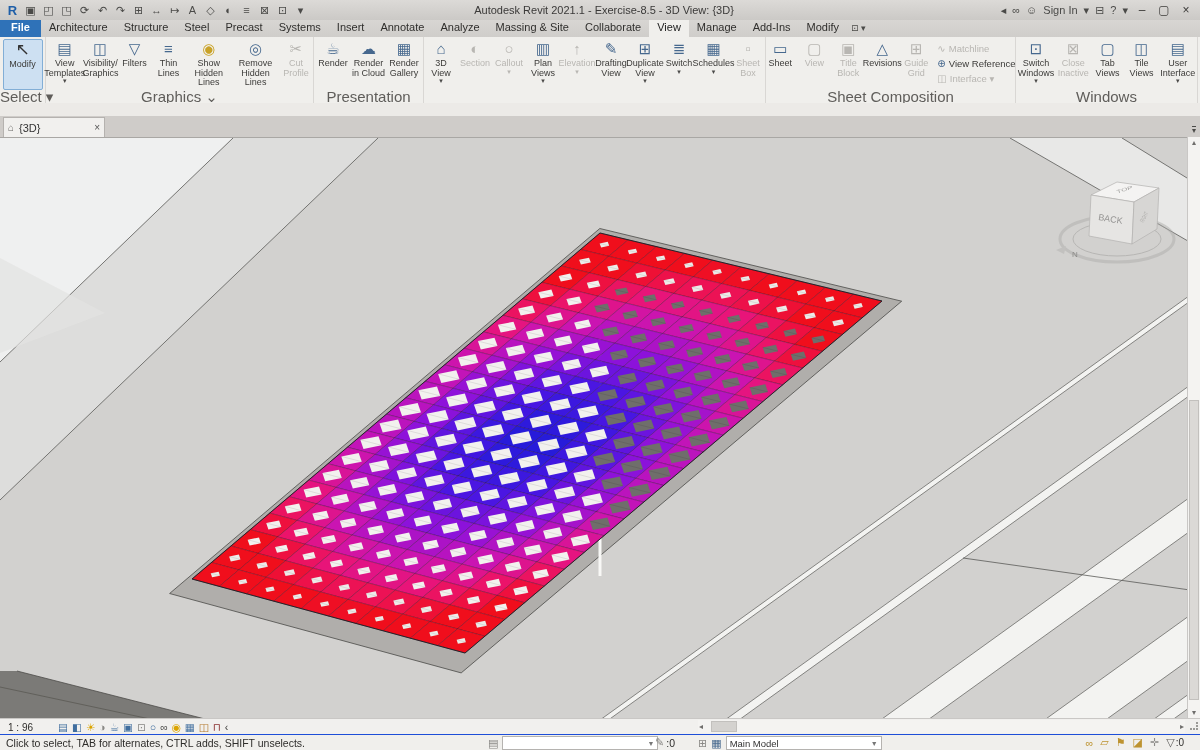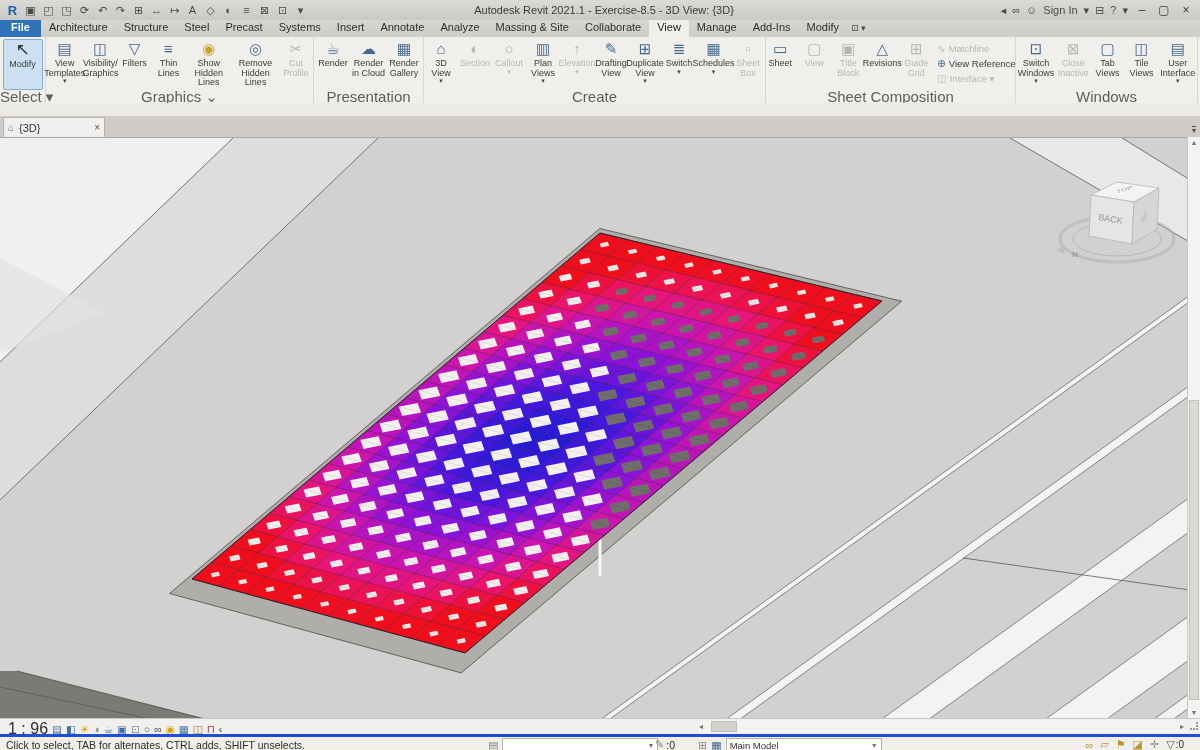--- a/index.html
+++ b/index.html
@@ -57,29 +57,29 @@
   #canvas svg{display:block;}
 
   
   #vscroll{position:absolute;right:0;top:137px;width:13px;height:581px;background:#f4f3f1;border-left:1px solid #c9c7c5;box-sizing:border-box;}
   #vscroll .arr{position:absolute;left:0;width:12px;text-align:center;font-size:8px;color:#6f6e6c;}
   #vthumb{position:absolute;left:1px;top:263px;width:10px;height:300px;background:#dbd9d6;border:1px solid #c2c0bd;box-sizing:border-box;}
 
   
   #bottombar{position:absolute;left:0;top:718px;width:1200px;height:16px;background:#f1f0ee;border-top:1px solid #c9c7c5;box-sizing:border-box;font-size:10px;}
   #vcb{position:absolute;left:8px;top:1px;display:flex;align-items:center;gap:4px;}
-  #scale{font-size:16px;color:#2e2d2b;margin-right:0;}
+  #scale{font-size:10px;color:#2e2d2b;margin-right:21px;}
   .vcb-ic{font-size:10.5px;line-height:14px;}
   #hscroll{position:absolute;left:698px;top:1px;width:487px;height:13px;background:#f4f3f1;}
   #hscroll .arr{position:absolute;top:0;font-size:8px;color:#6f6e6c;line-height:13px;}
   #hthumb{position:absolute;left:13px;top:1px;width:26px;height:11px;background:#d4d2cf;border:1px solid #c2c0bd;box-sizing:border-box;}
   #grip{position:absolute;right:2px;top:3px;width:8px;height:8px;border-right:2px dotted #9a9996;border-bottom:2px dotted #9a9996;box-sizing:border-box;}
 
   
-  #statusbar{position:absolute;left:0;top:734px;width:1200px;height:16px;background:#f0efec;border-top:3px solid #1d4ed8;box-sizing:border-box;font-size:10.5px;color:#2e2d2b;}
+  #statusbar{position:absolute;left:0;top:734px;width:1200px;height:16px;background:#f0efec;border-top:1px solid #1d4ed8;box-sizing:border-box;font-size:10.5px;color:#2e2d2b;}
   #stmsg{position:absolute;left:6px;top:2px;}
   .sb-ic{font-size:11px;color:#8a8986;}
   #wsgroup{position:absolute;left:488px;top:1px;display:flex;align-items:center;gap:4px;}
   .sbselect{width:148px;height:12px;background:#fff;border:1px solid #b5b3b0;font-size:9.5px;color:#333;display:flex;align-items:center;padding:0 3px;justify-content:space-between;}
   .sbselect .dd{font-size:7px;color:#777;}
   #edit-group{position:absolute;left:655px;top:1px;display:flex;align-items:center;gap:2px;}
   #do-group{position:absolute;left:698px;top:1px;display:flex;align-items:center;gap:4px;}
   #selgroup{position:absolute;right:16px;top:1px;display:flex;align-items:center;gap:7px;}
   .tgl{font-size:11px;color:#bd9330;}
 </style>
@@ -260,21 +260,20 @@
             <span class="g">▦</span>
             <span class="l">Schedules</span>
             <span class="caret">▾</span>
           </div>
           <div class="rbtn dis">
             <span class="g">▫</span>
             <span class="l">Sheet
 Box</span>
           </div>
         </div>
-        <div class="plabel">Create</div>
       </div>
       <div class="panel" style="width: 250px;">
         <div class="pbody">
           <div class="rbtn">
             <span class="g">▭</span>
             <span class="l">Sheet</span>
           </div>
           <div class="rbtn dis">
             <span class="g">▢</span>
             <span class="l">View</span>

